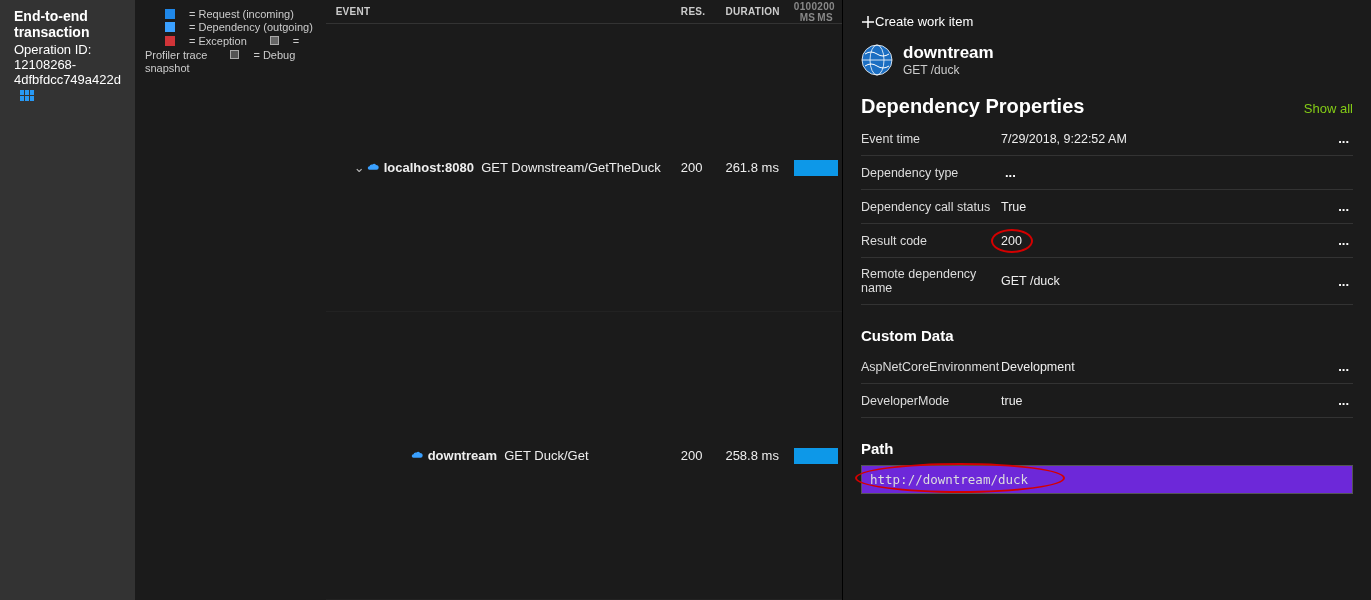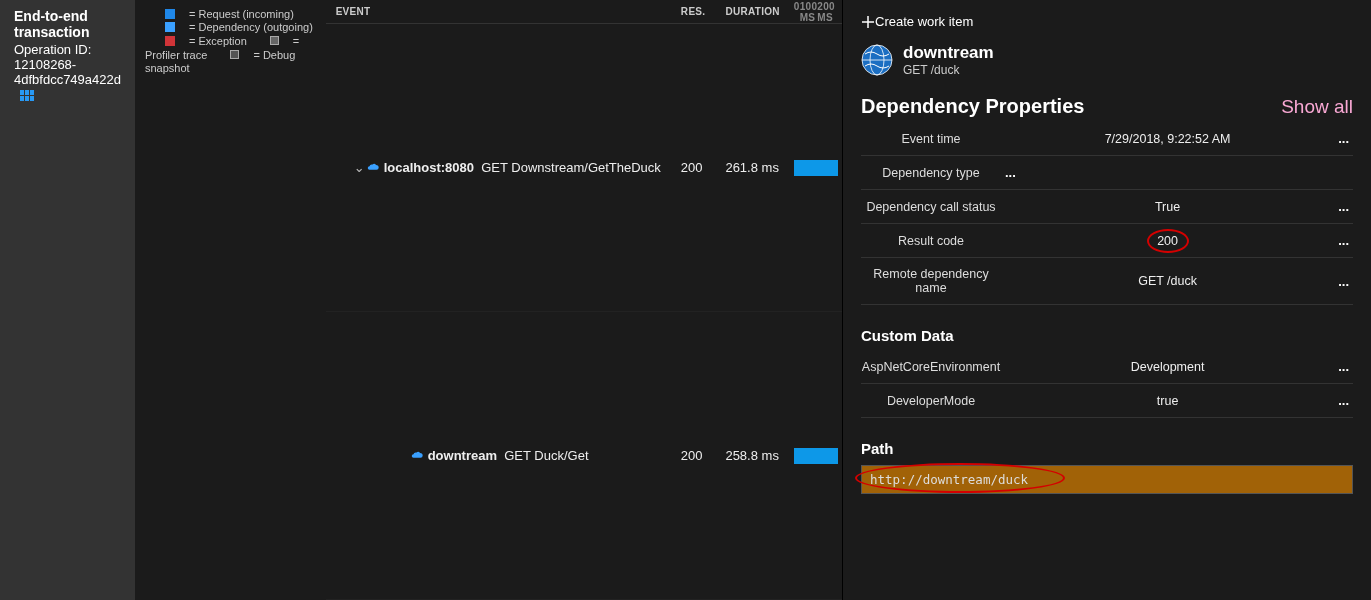--- a/index.html
+++ b/index.html
@@ -62,27 +62,27 @@
     padding:10px 18px 18px 18px;
     overflow:auto;
   }
   .work-item { display:flex; align-items:center; color:#fff; font-size:13px; padding:4px 0 14px 0; cursor:pointer;}
   .dep-head { display:flex; align-items:center; gap:10px; margin-bottom:18px;}
   .globe { width:32px;height:32px; }
   .dep-head .name{ font-size:17px; font-weight:600; color:#fff;}
   .dep-head .sub{ font-size:12px; color:#ccc;}
   .section-head{ display:flex; justify-content:space-between; align-items:baseline; margin:6px 0 4px 0;}
   .section-head h3{ font-size:20px; font-weight:600; color:#fff;}
-  .show-all{ color:#f9a8d4; font-size:19px; cursor:pointer;}
-  .prop-row{ display:flex; align-items:center; border-bottom:1px solid #333; padding:9px 0;text-align:center; }
+  .show-all{ color:#84cc16; font-size:13px; cursor:pointer;}
+  .prop-row{ display:flex; align-items:center; border-bottom:1px solid #333; padding:9px 0; }
   .prop-row .k{ width:140px; font-size:12.5px; color:#ddd;}
   .prop-row .v{ flex:1; font-size:12.5px; color:#eee;}
   .prop-row .dots{ color:#fff; font-weight:bold; cursor:pointer; padding:0 4px;}
   .section-title{ font-size:15px; font-weight:600; color:#fff; margin:22px 0 6px 0;}
-  .path-box{ border:1px solid #555; background:#a16207; padding:6px 8px; font-family:"Consolas",monospace; font-size:12.5px; color:#ddd; margin-top:8px;}
+  .path-box{ border:1px solid #555; background:#6d28d9; padding:6px 8px; font-family:"Consolas",monospace; font-size:12.5px; color:#ddd; margin-top:8px;}
   .circled{ position:relative; display:inline-block;}
   .oval{ position:absolute; border:2px solid #d40000; border-radius:50%; pointer-events:none;}
   .oval.small{ left:-10px; top:-5px; width:42px; height:24px;}
   .oval.big{ left:-14px; top:-8px; width:210px; height:30px;}
 </style>
 </head>
 <body>
 
 <div class="left-panel">
   <div class="header">

